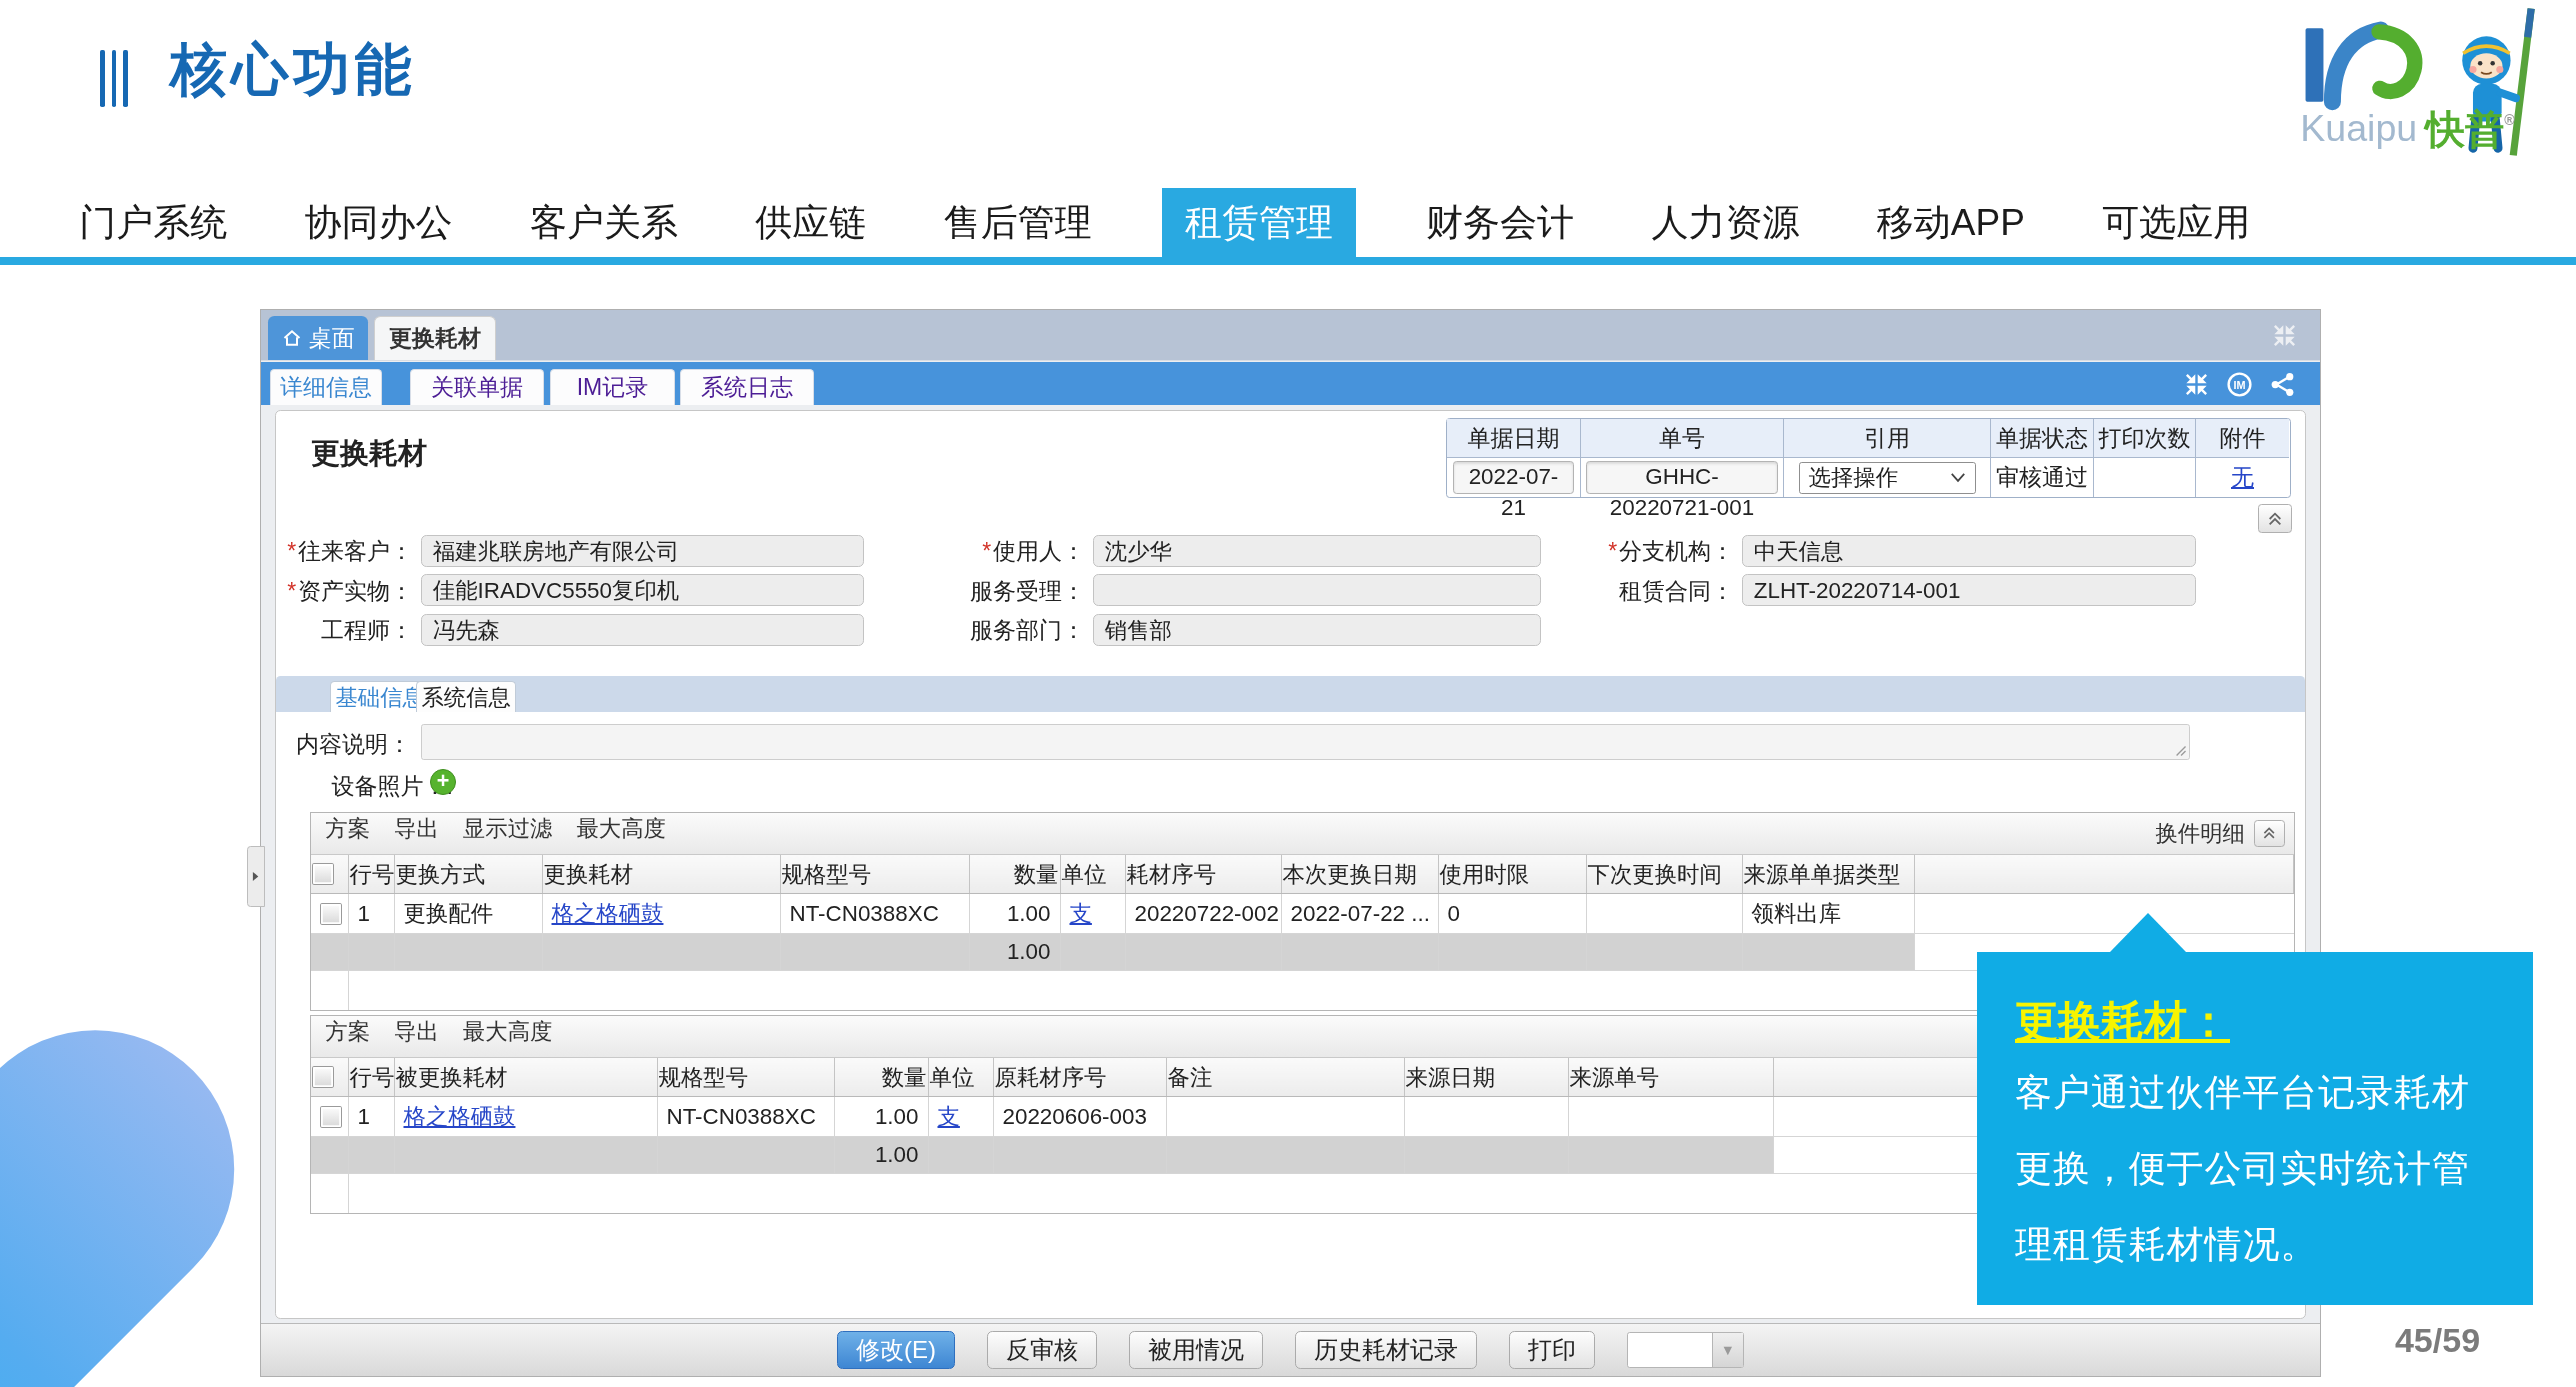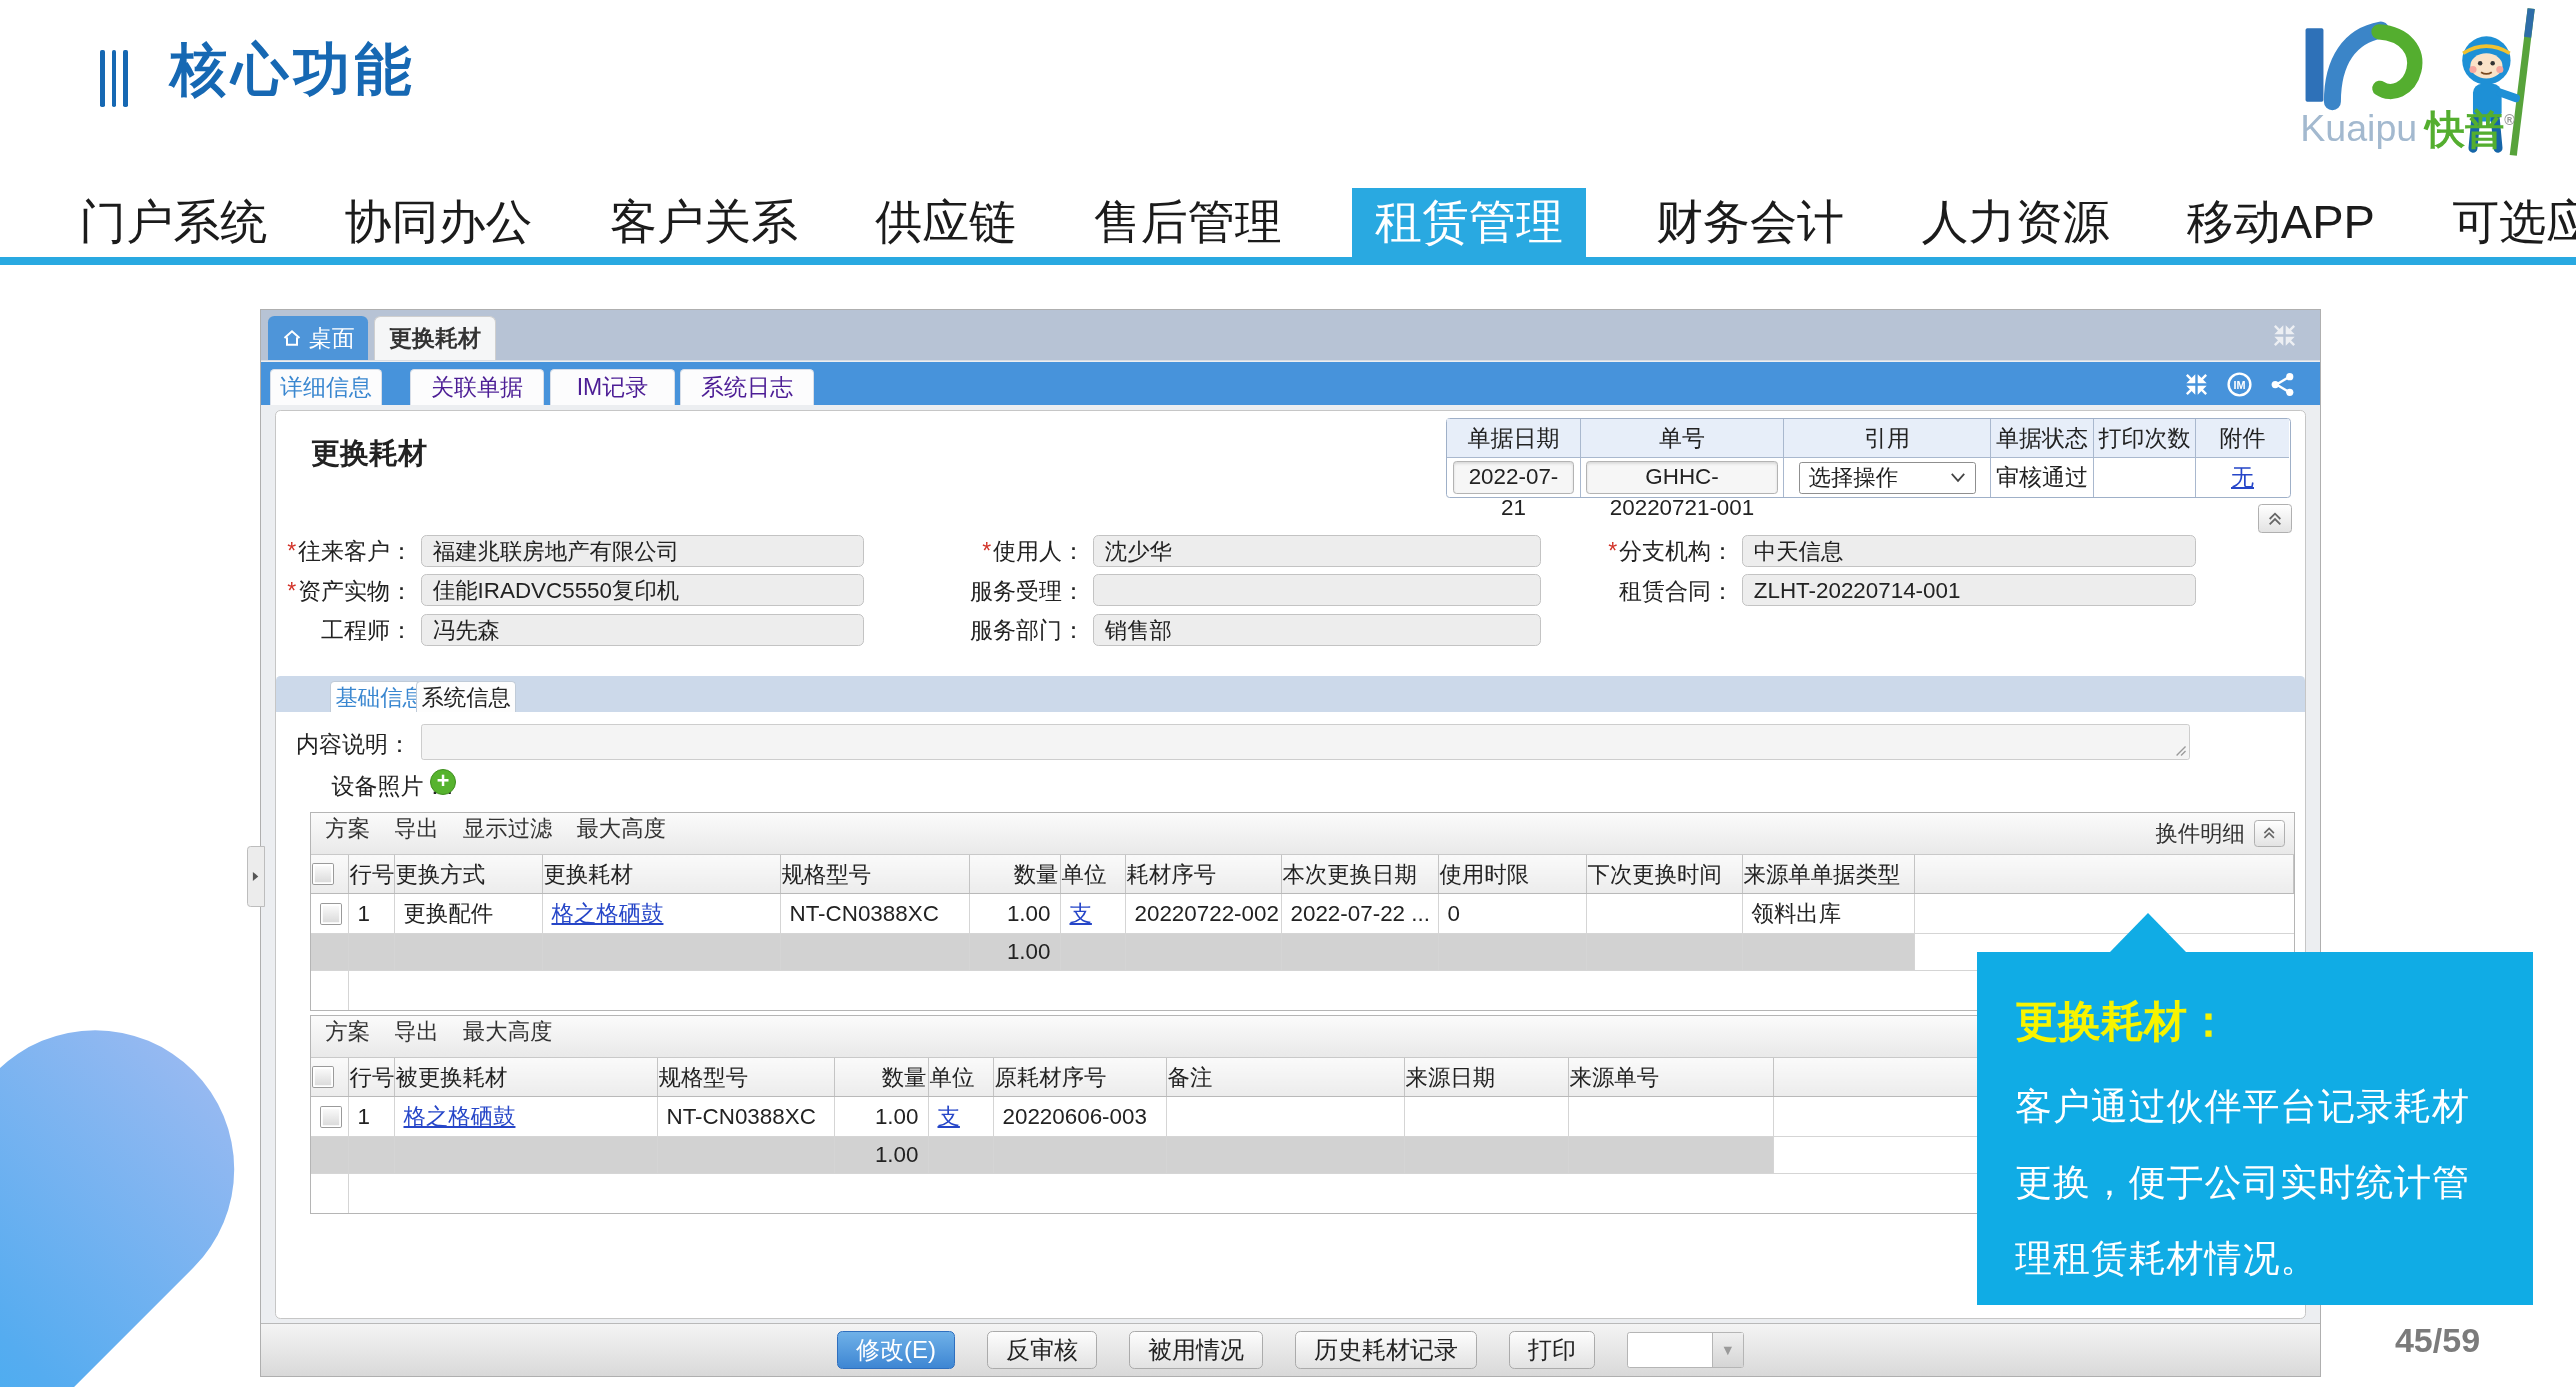--- a/index.html
+++ b/index.html
@@ -13,21 +13,21 @@
 
   
   .hdr-bars{position:absolute;left:100px;top:50px;display:flex;gap:7.2px;}
   .hdr-bars span{width:4.5px;height:57px;background:#1668B3;border-radius:1.8px;}
   .hdr-title{position:absolute;left:170px;top:32px;font-size:57px;font-weight:bold;color:#1668B3;letter-spacing:4.5px;}
   .logo{position:absolute;left:2291px;top:5.4px;width:278px;height:154px;}
 
   
   .nav{position:absolute;top:188px;left:0;width:2576px;height:77px;border-bottom:8px solid #29A9E1;
        display:flex;align-items:stretch;padding-left:72px;box-sizing:border-box;gap:63px;z-index:2;background:#fff;}
-  .nav-item{display:flex;align-items:center;font-size:47px;color:#1b1b1b;font-weight:500;padding:0 7.2px;white-space:nowrap;cursor:default;}
+  .nav-item{display:flex;align-items:center;font-size:37px;color:#1b1b1b;font-weight:500;padding:0 7.2px;white-space:nowrap;cursor:default;}
   .nav-item.active{background:#29A9E1;color:#fff;padding:0 23px;}
 
   
   .win{position:absolute;left:260px;top:309px;width:2061px;height:1068px;background:#ECEEF1;
        border:1.8px solid #AFAFAF;box-sizing:border-box;z-index:2;}
 
   .win-tabbar{position:absolute;left:0;top:0;right:0;height:50px;background:#B7C3D5;border-bottom:1.8px solid #D9DDE3;}
   .win-tab{position:absolute;top:6.3px;height:44px;border-radius:6.3px 6.3px 0 0;display:flex;align-items:center;
            justify-content:center;font-size:23px;gap:7.2px;box-sizing:border-box;}
   .win-tab.active{left:7.2px;width:100px;background:#4E95D9;color:#fff;}
@@ -108,21 +108,21 @@
                   display:flex;align-items:center;justify-content:center;color:#9A9A9A;font-size:14.3px;}
 
   .left-handle{position:absolute;left:-14.3px;top:536px;width:16px;height:59px;background:#ECECEC;
                border:0.9px solid #BDBDBD;border-radius:3.6px 0 0 3.6px;display:flex;align-items:center;justify-content:center;}
 
   
   .callout{position:absolute;left:1977px;top:952px;width:556px;height:353px;background:#10ACE5;z-index:20;
            box-sizing:border-box;padding:41px 38px 0 38px;}
   .callout-tri{position:absolute;left:133px;top:-39px;width:0;height:0;
                border-left:38px solid transparent;border-right:38px solid transparent;border-bottom:39px solid #10ACE5;}
-  .callout-title{font-size:43px;font-weight:bold;color:#F7F400;margin-bottom:18px;}
+  .callout-title{font-size:43px;font-weight:bold;color:#F7F400;margin-bottom:4px;text-decoration:underline;}
   .callout-body{font-size:37px;color:#fff;line-height:2.06;letter-spacing:0.9px;}
 
   .pagenum{position:absolute;left:2330px;top:1321px;width:215px;text-align:center;
            font-size:34px;font-weight:bold;color:#7B7B7B;z-index:21;}
 </style>
 </head>
 <body>
 
 <div class="slide">
 

